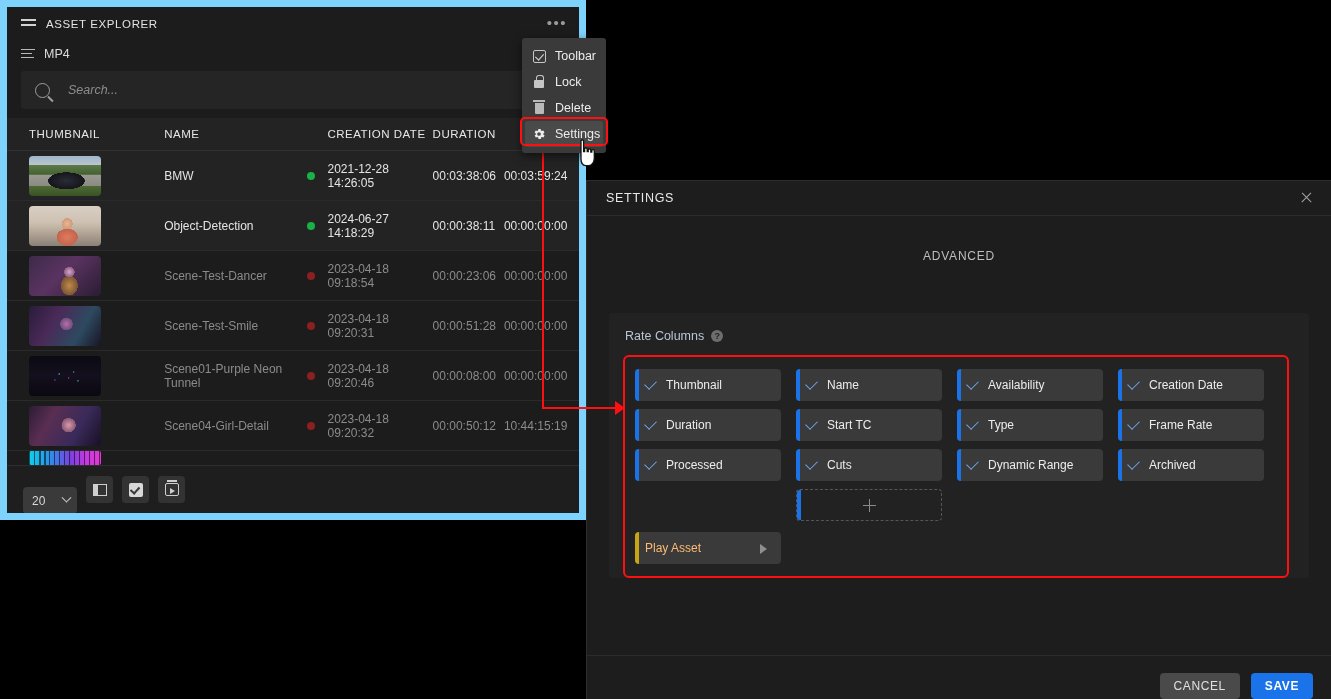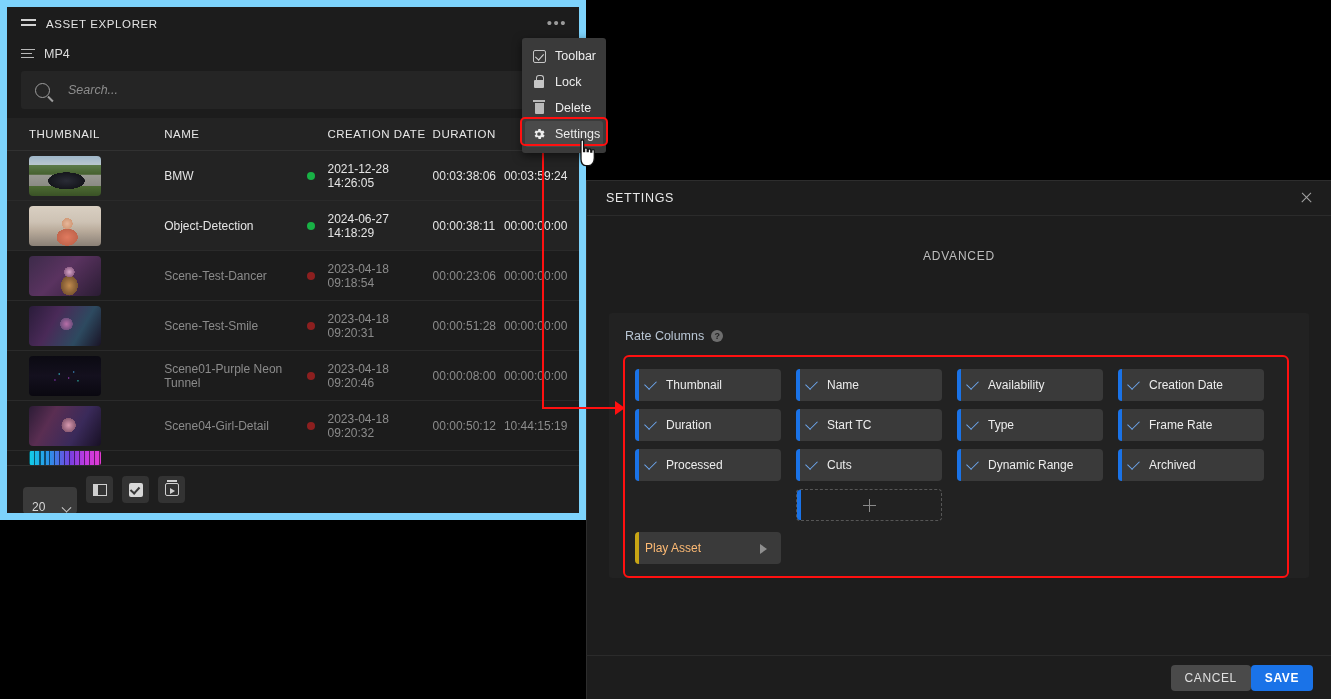--- a/index.html
+++ b/index.html
@@ -111,21 +111,21 @@
   }
   .wave-row { height: 26px; display:flex; align-items:flex-start; padding-left: 22px; }
 
   .exp-footer {
     position: absolute; left: 0; bottom: 0; width: 586px; height: 48px;
     background: #1e1e1e; border-top: 1px solid #2e2e2e;
     display: flex; align-items: center; padding-left: 16px; gap: 9px;
   }
   .pagesel {
     width: 54px; height: 27px; background: #3a3a3a; border-radius: 4px;
-    display: flex; align-items: flex-end; justify-content: space-between;
+    display: flex; align-items: center; justify-content: space-between;
     padding: 0 7px 0 9px; font-size: 12px; color: #d8d8d8; margin-top: 22px;
   }
   .chev { width: 7px; height: 7px; border-right: 1.6px solid #cfcfcf; border-bottom: 1.6px solid #cfcfcf;
     transform: rotate(45deg) translate(-2px,-2px); }
   .tbtn { width: 27px; height: 27px; background: #333; border-radius: 4px;
     display:flex; align-items:center; justify-content:center; }
   .ico-panel { width: 14px; height: 12px; border: 1.6px solid #cfcfcf; position: relative; }
   .ico-panel:after{ content:""; position:absolute; left:0; top:0; bottom:0; width:4px; background:#cfcfcf;}
   .ico-check { width: 14px; height: 14px; background: #d8d8d8; border-radius: 2px; position: relative; }
   .ico-check:after { content:""; position:absolute; left:3.5px; top:2px; width:4px; height:7px;
@@ -215,22 +215,22 @@
   .chip.play:before { background: #c8a514; }
   .chip.play .tri { position: absolute; right: 14px; top: 12px;
     border-left: 7px solid #8f8f8f; border-top: 5px solid transparent; border-bottom: 5px solid transparent; }
   .chip.add { background: transparent; border: 1px dashed #565656; justify-content: center; padding-left: 0; }
   .chip.add .plus { position: relative; width: 13px; height: 13px; }
   .chip.add .plus:before, .chip.add .plus:after { content:""; position:absolute; background:#8a8a8a; }
   .chip.add .plus:before { left:0; top:6px; width:13px; height:1.5px; }
   .chip.add .plus:after  { left:6px; top:0; width:1.5px; height:13px; }
 
   .set-footer { position: absolute; right: 0; bottom: 0; width: 745px; height: 44px;
-    border-top: 1px solid #2b2b2b; display: flex; align-items: center;
-    justify-content: flex-end; padding-right: 18px; }
+    border-top: 1px solid #2b2b2b; display: flex; align-items: flex-end;
+    justify-content: flex-end; padding-right: 18px; gap: 11px; }
   .btn { height: 26px; border-radius: 4px; font-size: 12px; letter-spacing: .6px;
     display: flex; align-items: center; justify-content: center; padding: 0 14px; }
   .btn-cancel { background: #4a4a4a; color: #e0e0e0; }
   .btn-save { background: #1a73e8; color: #fff; font-weight: bold; }
 </style>
 </head>
 <body>
 
 <div class="root">
 

